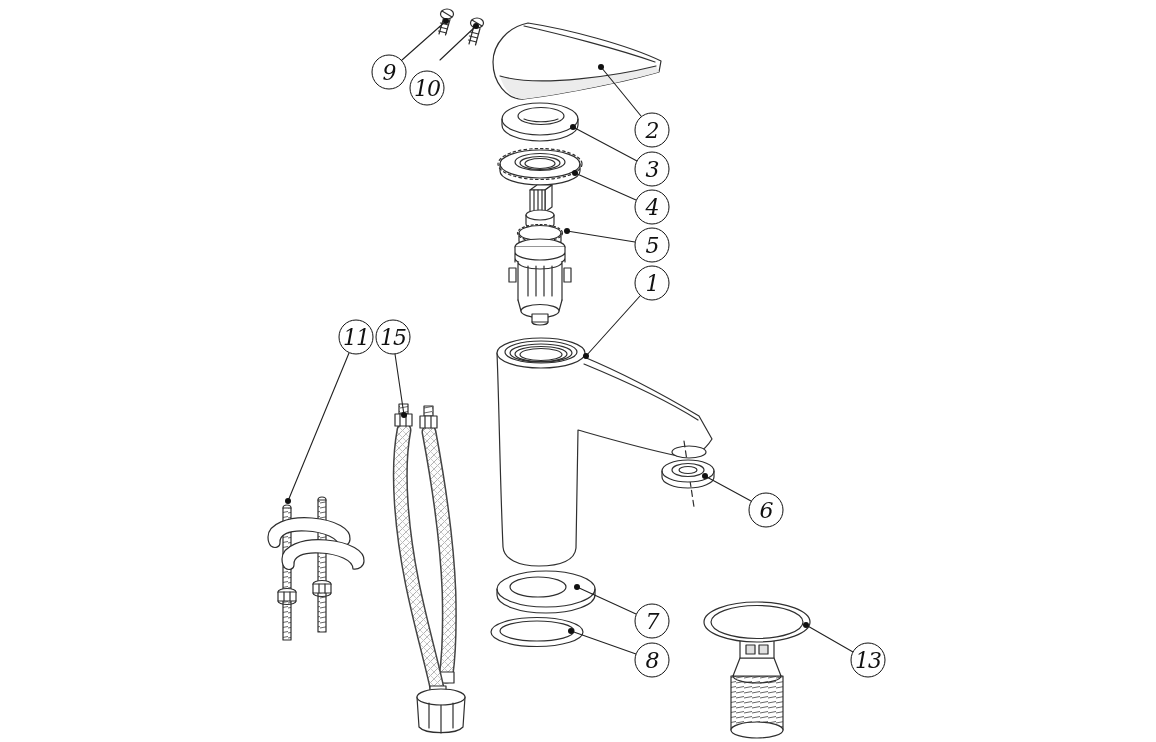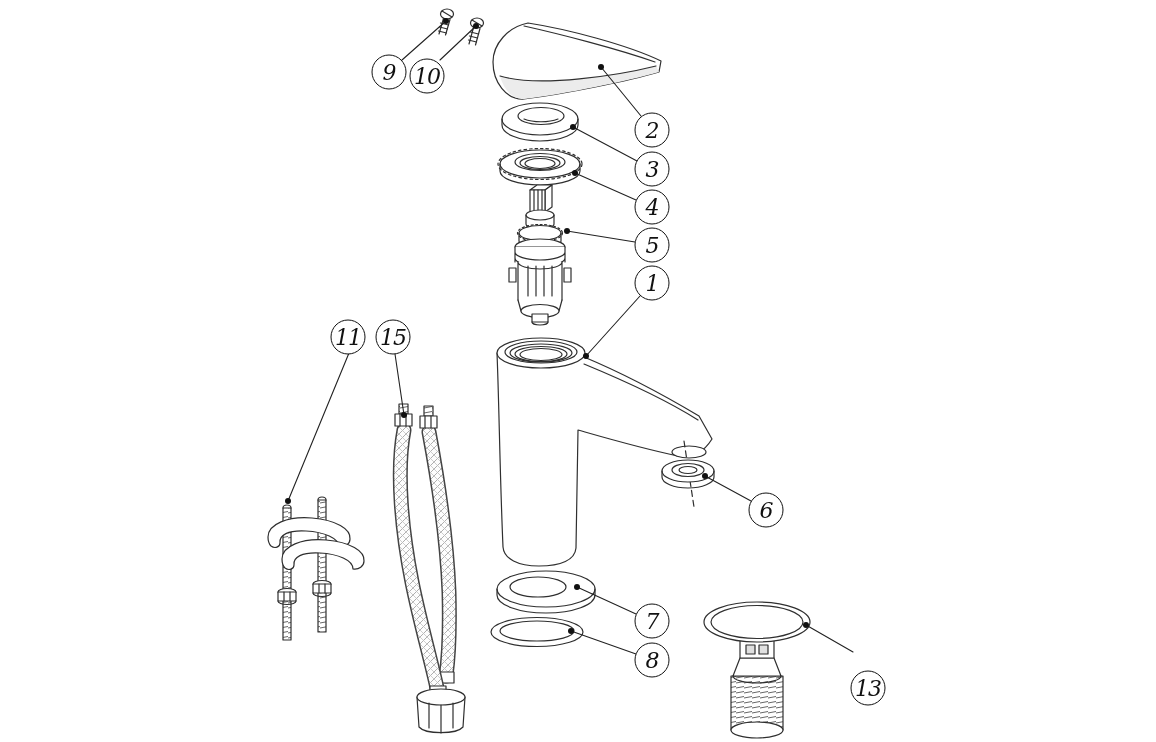--- a/index.html
+++ b/index.html
@@ -215,18 +215,18 @@
 
   <div class="callout" style="left:652px;top:283px">1</div>
   <div class="callout" style="left:652px;top:130px">2</div>
   <div class="callout" style="left:652px;top:169px">3</div>
   <div class="callout" style="left:652px;top:207px">4</div>
   <div class="callout" style="left:652px;top:245px">5</div>
   <div class="callout" style="left:766px;top:510px">6</div>
   <div class="callout" style="left:652px;top:621px">7</div>
   <div class="callout" style="left:652px;top:660px">8</div>
   <div class="callout" style="left:389px;top:72px">9</div>
-  <div class="callout" style="left:427px;top:76px">10</div>
-  <div class="callout" style="left:348px;top:337px">11</div>
+  <div class="callout" style="left:427px;top:88px">10</div>
+  <div class="callout" style="left:356px;top:337px">11</div>
   <div class="callout" style="left:393px;top:337px">15</div>
-  <div class="callout" style="left:868px;top:688px">13</div>
+  <div class="callout" style="left:868px;top:660px">13</div>
 
 </div>
 
 </body></html>

